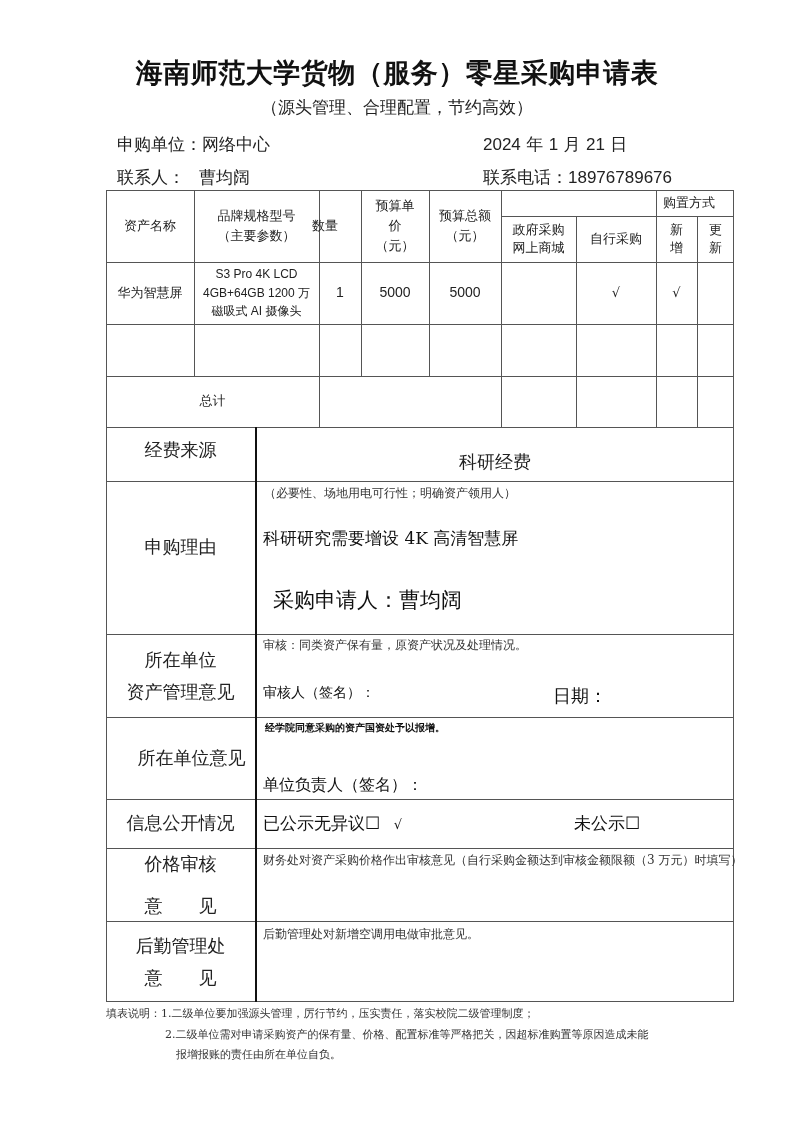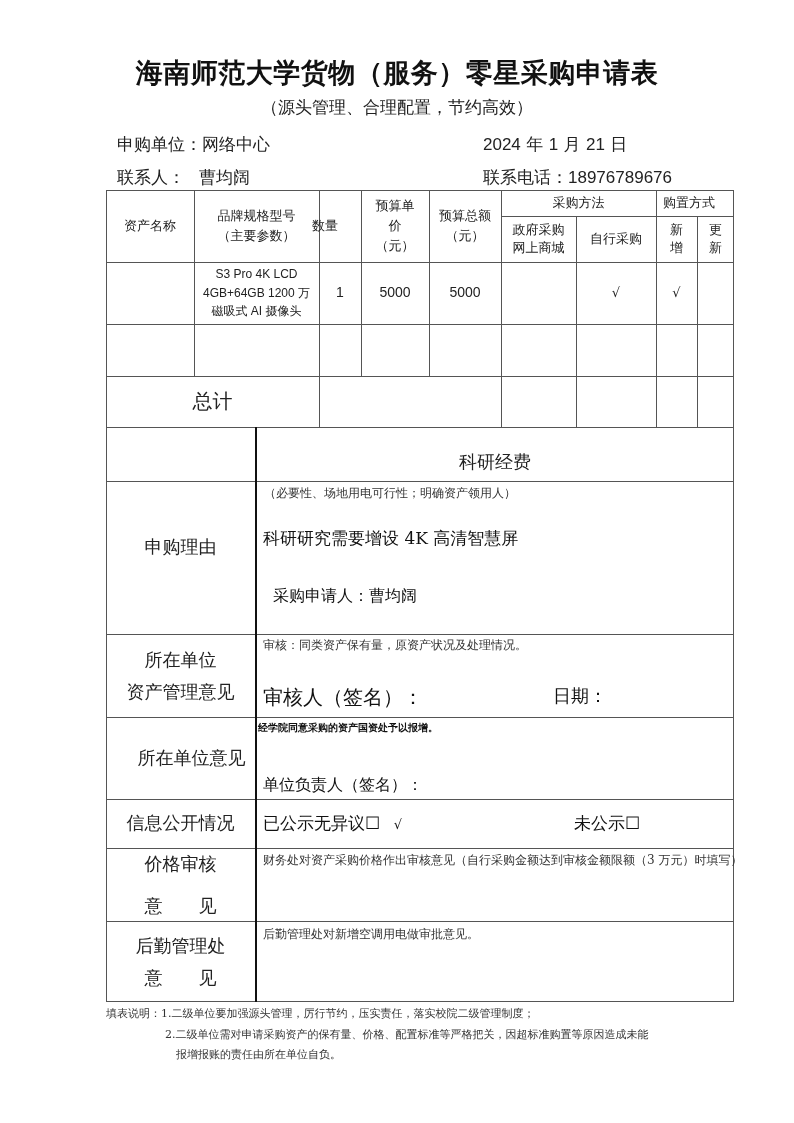--- a/index.html
+++ b/index.html
@@ -83,36 +83,36 @@
   <div class="cell" style="left:198px; top:0; width:42px; height:72px;">数量</div>
   <div class="cell" style="left:255px; top:0; width:68px; height:72px; flex-direction:column;">
     <span>预算单</span>
     <span>价</span>
     <span>（元）</span>
   </div>
   <div class="cell" style="left:323px; top:0; width:72px; height:72px; flex-direction:column;">
     <span>预算总额</span>
     <span>（元）</span>
   </div>
-  <div class="cell" style="left:395px; top:0; width:155px; height:26px;">采购方法</div>
   <div class="cell" style="left:395px; top:26px; width:75px; height:46px; flex-direction:column; line-height:1.4;">
     <span>政府采购</span>
     <span>网上商城</span>
   </div>
   <div class="cell" style="left:470px; top:26px; width:80px; height:46px;">自行采购</div>
   <div class="cell" style="left:550px; top:0; width:66px; height:26px;">购置方式</div>
   <div class="cell" style="left:550px; top:26px; width:41px; height:46px; flex-direction:column; line-height:1.4;">
     <span>新</span>
     <span>增</span>
   </div>
   <div class="cell" style="left:591px; top:26px; width:37px; height:46px; flex-direction:column; line-height:1.4;">
     <span>更</span>
     <span>新</span>
   </div>
 
+  <div class="cell" style="left:0; top:72px; width:88px; height:62px;">华为智慧屏</div>
   <div class="cell sans" style="left:88px; top:72px; width:125px; height:62px; flex-direction:column; font-size:12px; line-height:1.55;">
     <span>S3 Pro 4K LCD</span>
     <span>4GB+64GB 1200 万</span>
     <span>磁吸式 AI 摄像头</span>
   </div>
   <div class="cell sans" style="left:213px; top:72px; width:42px; height:62px; font-size:14px;">1</div>
   <div class="cell sans" style="left:255px; top:72px; width:68px; height:62px; font-size:14px;">5000</div>
   <div class="cell sans" style="left:323px; top:72px; width:72px; height:62px; font-size:14px;">5000</div>
   <div class="cell" style="left:395px; top:72px; width:75px; height:62px;"></div>
   <div class="cell" style="left:470px; top:72px; width:80px; height:62px;">√</div>
@@ -122,40 +122,41 @@
   <div class="cell" style="left:0; top:134px; width:88px; height:52px;"></div>
   <div class="cell" style="left:88px; top:134px; width:125px; height:52px;"></div>
   <div class="cell" style="left:213px; top:134px; width:42px; height:52px;"></div>
   <div class="cell" style="left:255px; top:134px; width:68px; height:52px;"></div>
   <div class="cell" style="left:323px; top:134px; width:72px; height:52px;"></div>
   <div class="cell" style="left:395px; top:134px; width:75px; height:52px;"></div>
   <div class="cell" style="left:470px; top:134px; width:80px; height:52px;"></div>
   <div class="cell" style="left:550px; top:134px; width:41px; height:52px;"></div>
   <div class="cell" style="left:591px; top:134px; width:37px; height:52px;"></div>
 
-  <div class="cell" style="left:0; top:186px; width:213px; height:51px; font-size:20px;">总计</div>
+  <div class="cell" style="left:0; top:186px; width:213px; height:51px; font-size:13px;">总计</div>
   <div class="cell" style="left:213px; top:186px; width:182px; height:51px;"></div>
 
+  <div class="cell big" style="left:0; top:237px; width:149px; height:54px; padding-bottom:8px;">经费来源</div>
   <div class="cell big" style="left:150px; top:237px; width:478px; height:54px; align-items:flex-end; padding-bottom:2px;">科研经费</div>
 
   <div class="cell big" style="left:0; top:291px; width:149px; height:153px; padding-bottom:20px;">申购理由</div>
   <div class="abs small" style="left:158px; top:295px;">（必要性、场地用电可行性；明确资产领用人）</div>
   <div class="abs" style="left:157px; top:337px; font-size:17px;">科研研究需要增设 4K 高清智慧屏</div>
-  <div class="abs" style="left:167px; top:396px; font-size:16px;">采购申请人：曹均阔</div>
+  <div class="abs" style="left:167px; top:396px; font-size:21px;">采购申请人：曹均阔</div>
 
   <div class="cell big" style="left:0; top:444px; width:149px; height:83px; flex-direction:column; line-height:1.75;">
     <span>所在单位</span>
     <span>资产管理意见</span>
   </div>
   <div class="abs small" style="left:157px; top:447px;">审核：同类资产保有量，原资产状况及处理情况。</div>
-  <div class="abs" style="left:157px; top:494px; font-size:20px;">审核人（签名）：</div>
+  <div class="abs" style="left:157px; top:494px; font-size:14px;">审核人（签名）：</div>
   <div class="abs" style="left:447px; top:494px; font-size:18px;">日期：</div>
 
   <div class="cell big" style="left:0; top:527px; width:171px; height:82px;">所在单位意见</div>
-  <div class="abs bold-small" style="left:152px; top:531px;">经学院同意采购的资产国资处予以报增。</div>
+  <div class="abs bold-small" style="left:159px; top:531px;">经学院同意采购的资产国资处予以报增。</div>
   <div class="abs" style="left:157px; top:585px; font-size:16px;">单位负责人（签名）：</div>
 
   <div class="cell big" style="left:0; top:609px; width:149px; height:49px;">信息公开情况</div>
   <div class="abs" style="left:157px; top:622px; font-size:17px;">
     <span>已公示无异议☐</span>
     <span style="font-size:13px; margin-left:8px;">√</span>
   </div>
   <div class="abs" style="left:468px; top:622px; font-size:17px;">未公示☐</div>
 
   <div class="cell big" style="left:0; top:658px; width:149px; height:73px; flex-direction:column; line-height:1.75;gap:11px;">

